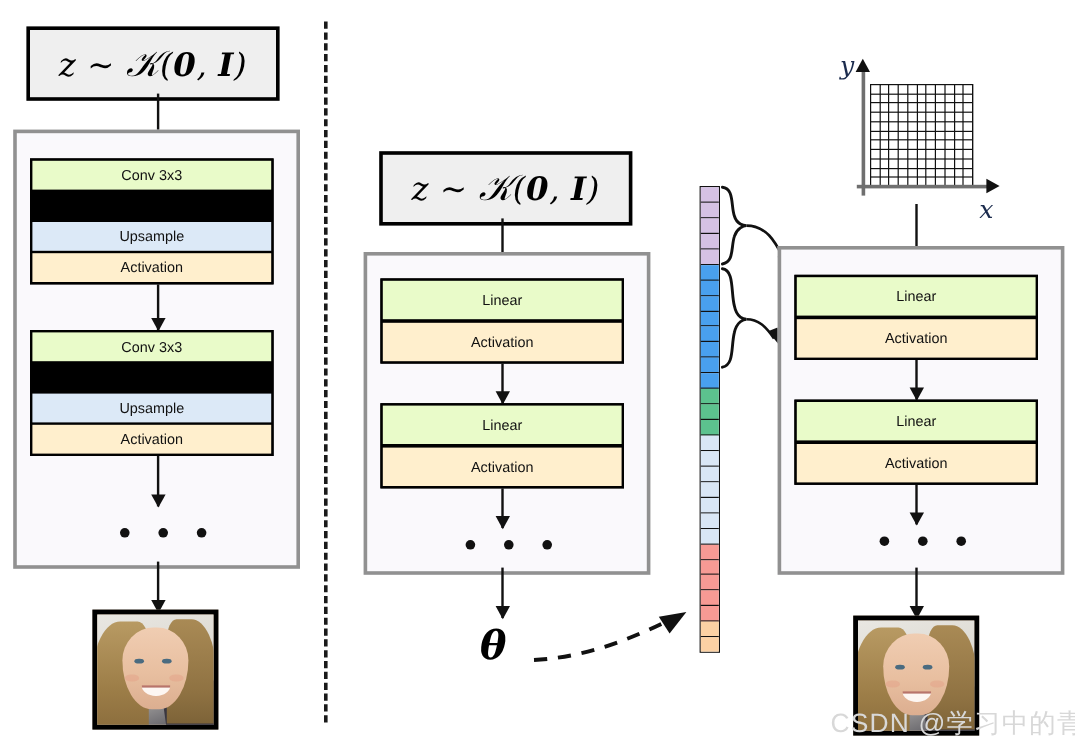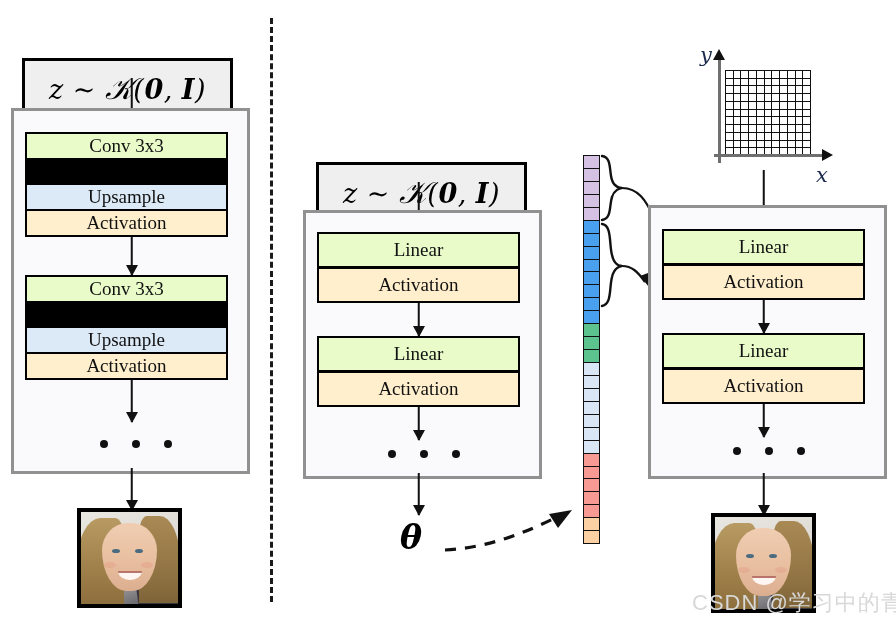--- a/index.html
+++ b/index.html
@@ -2,32 +2,32 @@
 <html><head>
 <meta charset="utf-8">
 <style>
   html,body{margin:0;padding:0;background:#ffffff;}
   body{width:896px;height:621px;position:relative;overflow:hidden;
        font-family:"DejaVu Sans",sans-serif;}
   .stage{position:absolute;left:0;top:0;width:896px;height:621px;}
 
   
   .zbox{position:absolute;border:3px solid #000;background:#efefef;
-        display:flex;align-items:center;justify-content:center;margin-top:36px;}
+        display:flex;align-items:center;justify-content:center;}
   .zbox .ztex{font-family:"DejaVu Serif",serif;font-style:italic;
         font-size:27px;color:#000;white-space:nowrap;letter-spacing:.5px;}
   .zbox .ztex b{font-style:italic;font-weight:bold;}
   .zbox .zcal{font-family:"DejaVu Serif",serif;font-style:italic;font-size:30px;}
 
   .container{position:absolute;border:3px solid #919191;background:#faf9fc;}
 
   .layerstack{position:absolute;border:2.5px solid #000;box-sizing:border-box;
         background:#000;display:flex;flex-direction:column;gap:2.5px;}
   .layer{flex:1;display:flex;align-items:center;justify-content:center;
-        font-size:19px;color:#111;font-family:Liberation Serif, serif;}
+        font-size:12px;color:#111;font-family:Liberation Sans, sans-serif;}
   .lay-green{background:#e9fbc9;}
   .lay-blue{background:#dce9f7;margin-top:24px;}
   .lay-orng{background:#ffefcd;}
 
   .dots{position:absolute;display:flex;gap:24px;align-items:center;}
   .dots i{display:block;width:8px;height:8px;border-radius:50%;background:#111;}
 
   .arrow{position:absolute;}
   .arrow .shaft{position:absolute;left:50%;top:0;width:2.5px;height:100%;
         background:#111;transform:translateX(-50%);}

